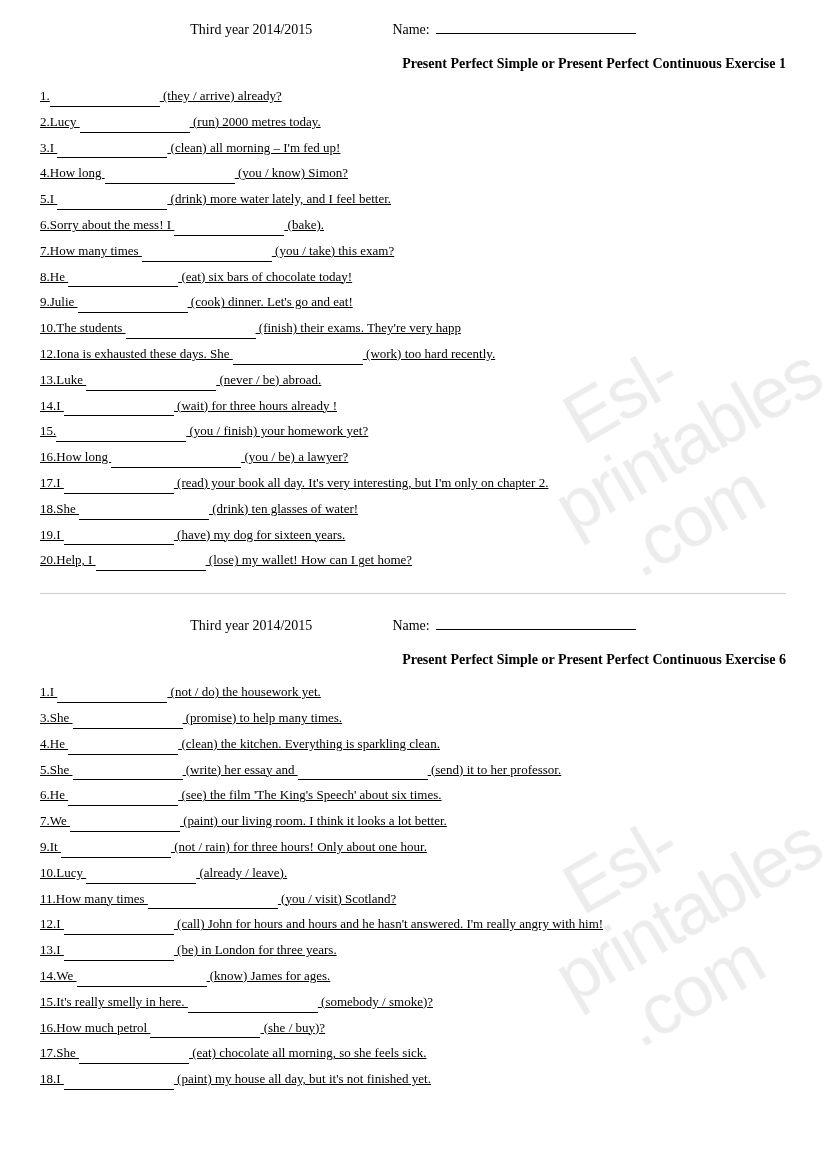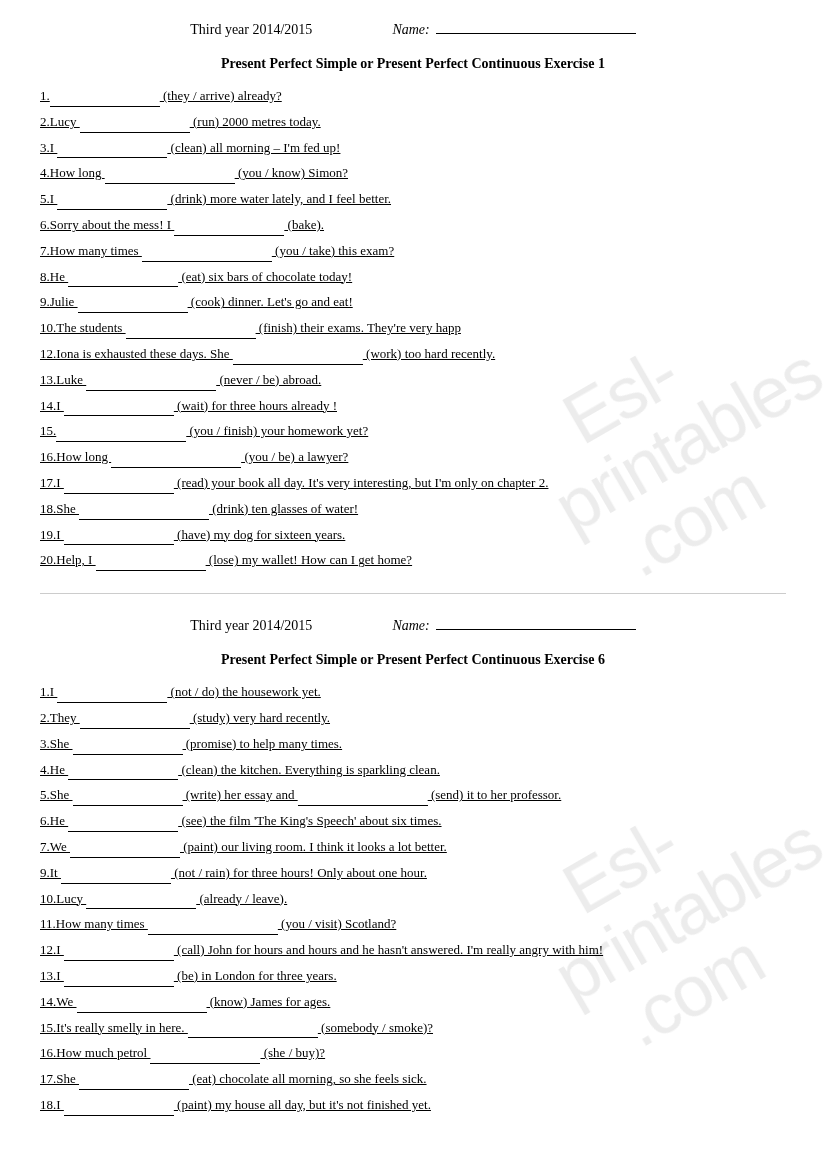--- a/index.html
+++ b/index.html
@@ -32,34 +32,33 @@
 
     .header-title {
       font-size: 14px;
     }
 
     .header-name {
       font-size: 14px;
       display: flex;
       align-items: baseline;
       gap: 6px;
-      font-style: italic;
     }
 
     .name-line {
       border-bottom: 1px solid #000;
       width: 200px;
       display: inline-block;
       height: 14px;
     }
 
     .exercise-title {
       font-size: 14px;
       font-weight: bold;
-      text-align: center;
+      text-align: right;
       margin-bottom: 14px;
     }
 
     .exercise-section {
       margin-bottom: 20px;
       text-decoration: underline;
     }
 
     .blank {
       border-bottom: 1px solid #000;
@@ -168,21 +167,20 @@
     <span class="header-name">
       <span>Name:</span>
       <span class="name-line"></span>
     </span>
   </div>
 
   <div class="exercise-title">Present Perfect Simple or Present Perfect Continuous Exercise 6</div>
 
   <div class="exercise-section">
     <div class="line">1.I <span class="blank"></span> (not / do) the housework  yet.</div>
-    <div class="line">2.They <span class="blank"></span> (study) very hard recently.</div>
     <div class="line">3.She <span class="blank"></span> (promise) to help many times.</div>
     <div class="line">4.He <span class="blank"></span> (clean) the kitchen. Everything is sparkling clean.</div>
     <div class="line">5.She <span class="blank"></span> (write) her essay and <span class="blank blank-long"></span> (send) it to her professor.</div>
     <div class="line">6.He <span class="blank"></span> (see) the film 'The King's Speech' about six times.</div>
     <div class="line">7.We <span class="blank"></span> (paint) our living room. I think it looks a lot better.</div>
     <div class="line">9.It <span class="blank"></span> (not / rain) for three hours! Only about one hour.</div>
     <div class="line">10.Lucy <span class="blank"></span> (already / leave).</div>
     <div class="line">11.How many times <span class="blank blank-long"></span> (you / visit) Scotland?</div>
     <div class="line">12.I <span class="blank"></span> (call) John for hours and hours and he hasn't answered. I'm really angry with him!</div>
     <div class="line">13.I <span class="blank"></span> (be) in London for three years.</div>

